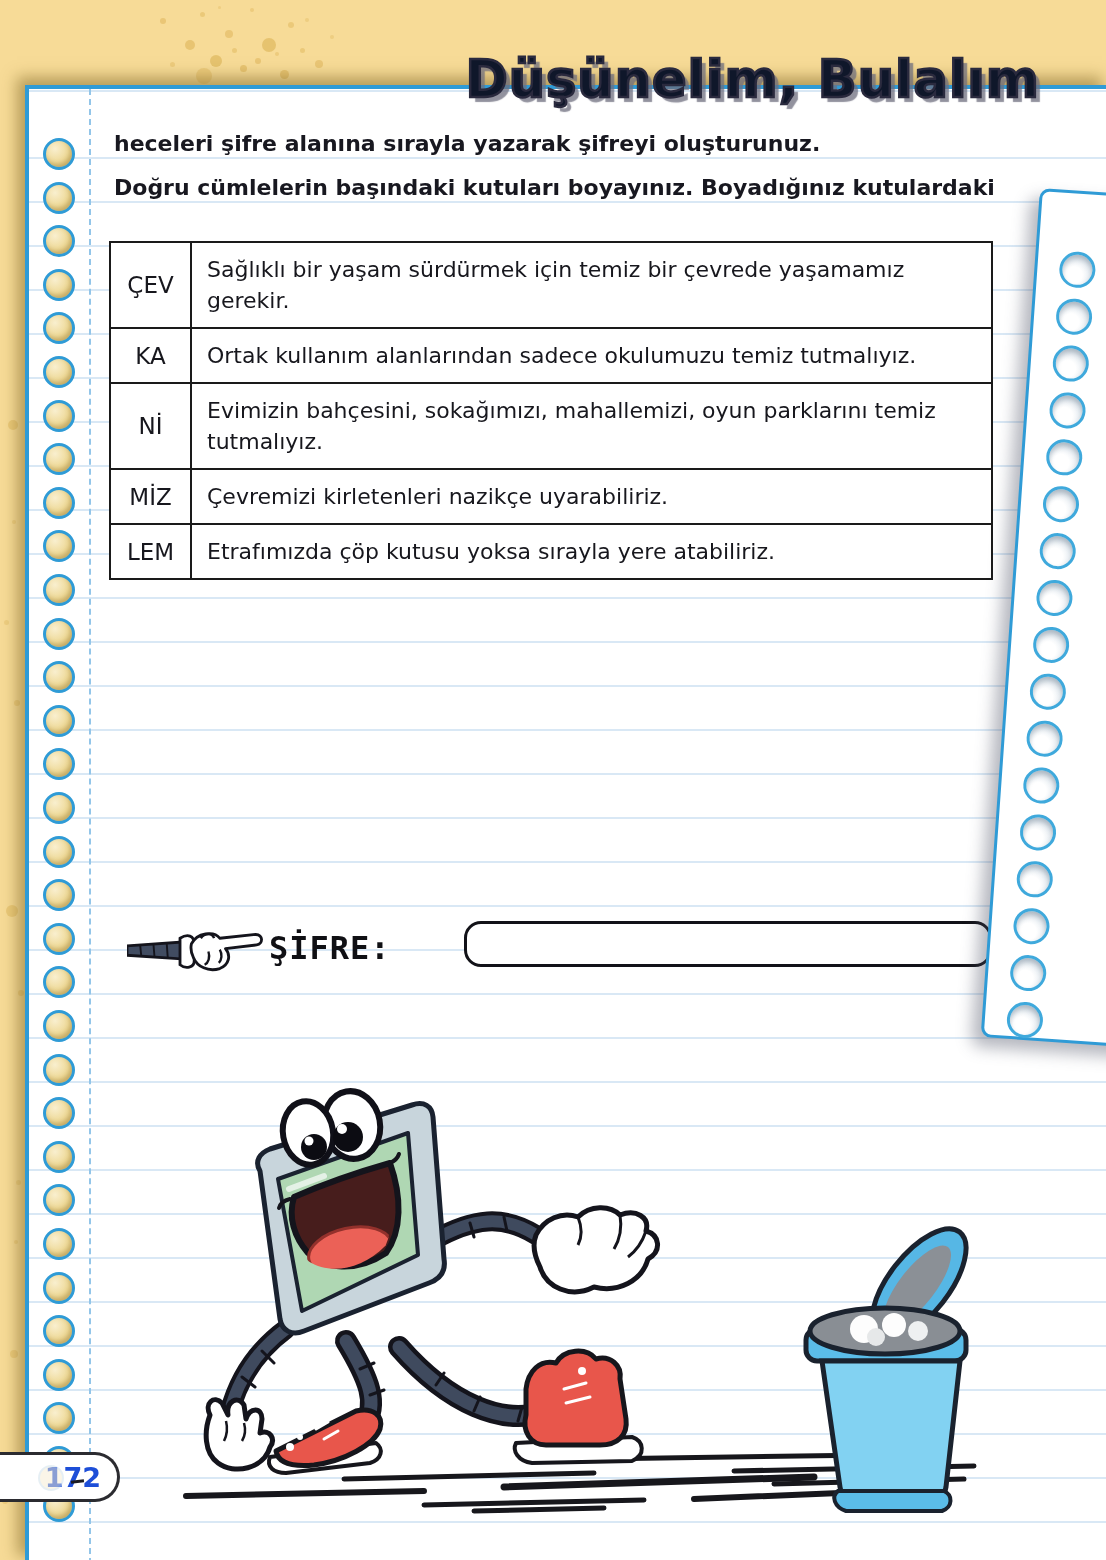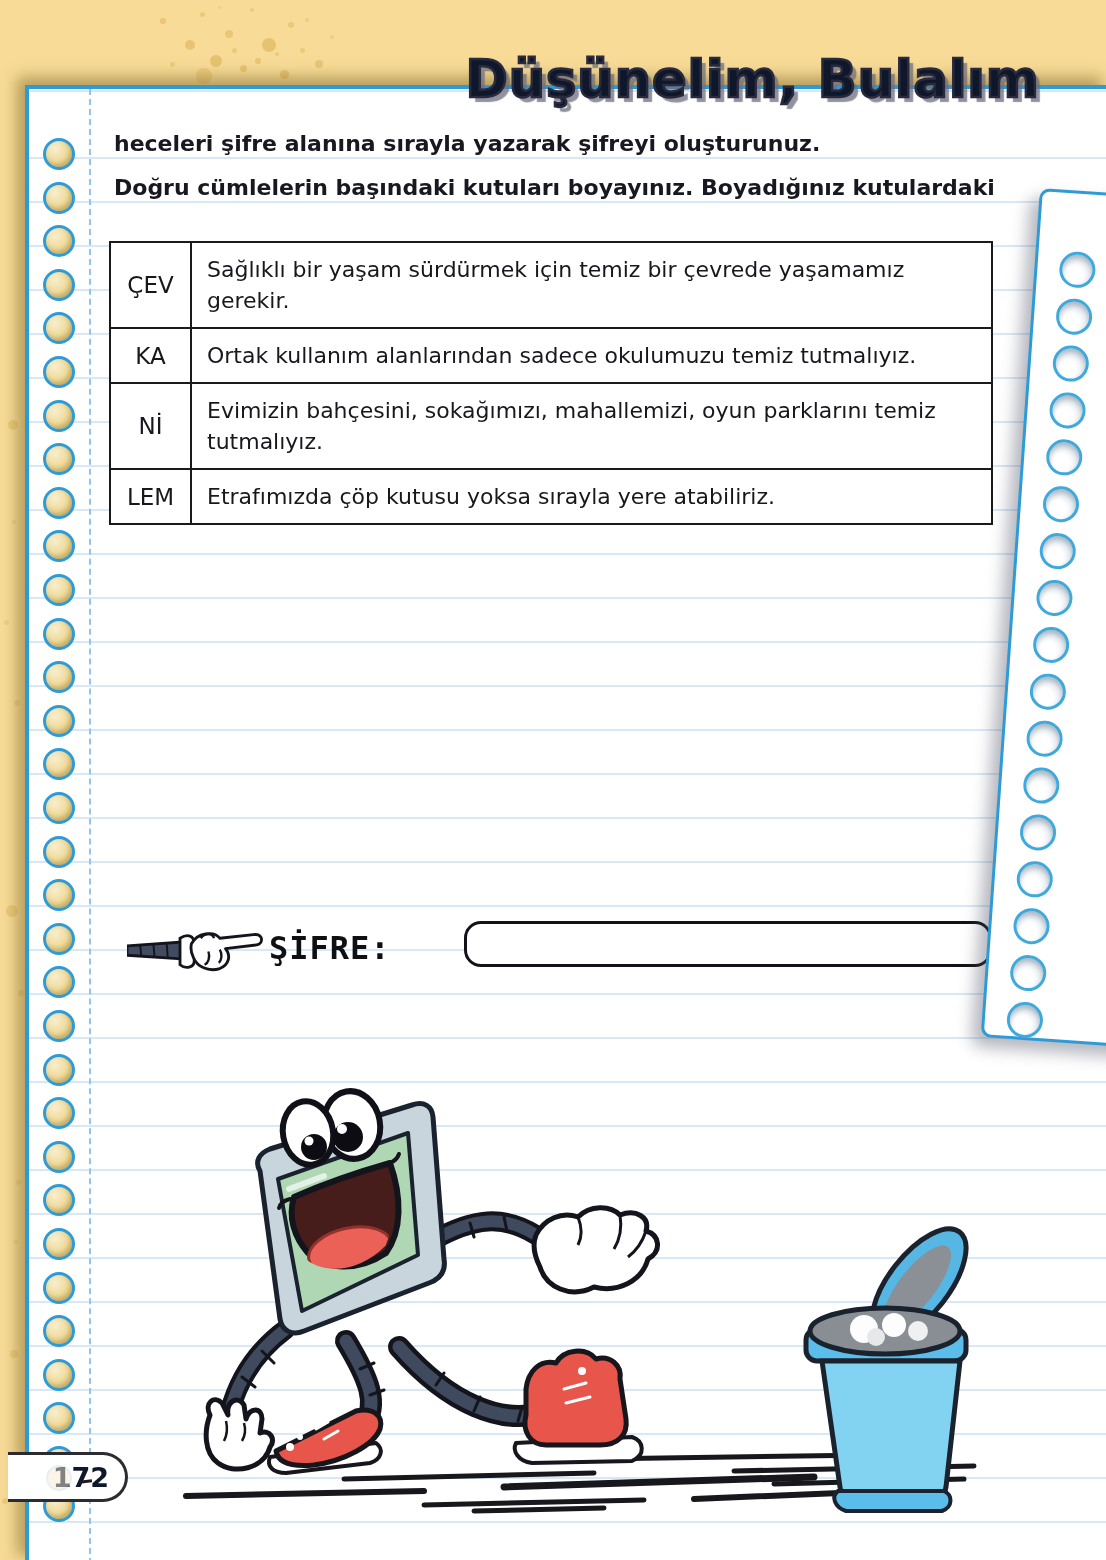--- a/index.html
+++ b/index.html
@@ -66,21 +66,21 @@
     position:absolute;left:435px;top:832px;width:522px;height:40px;z-index:5;
     border:3.5px solid #121218;border-radius:17px;background:#fff;
   }
   .hand-icon{position:absolute;left:98px;top:834px;width:142px;height:57px;z-index:5;}
   .mascot{position:absolute;left:145px;top:970px;width:810px;height:460px;z-index:5;}
   .page-pill{
     position:absolute;left:0;top:1452px;width:120px;height:50px;z-index:9;
     background:#fff;border:3px solid #2b2b30;border-left:none;
     border-radius:0 28px 28px 0;
     display:flex;align-items:center;justify-content:flex-end;padding-right:16px;
-    box-sizing:border-box;font-size:27px;font-weight:600;color:#0f172a;margin-left:8px;
+    box-sizing:border-box;font-size:27px;font-weight:600;color:#1d4ed8;
   }
   .pill-ghost{position:absolute;left:38px;top:10px;width:22px;height:22px;border-radius:50%;
     border:2px solid #cfe0ea;background:#f6edd2;opacity:.5;}
   .seven-cross{position:absolute;right:33px;top:25px;width:13px;height:3px;background:#1c1c22;transform:rotate(-6deg);}
 </style>
 </head>
 <body>
 
 <div class="header-title">Düşünelim, Bulalım</div>
 
@@ -134,20 +134,24 @@
         </tr>
       <tr>
           <td class="syllable">KA</td>
           <td class="sentence">Ortak kullanım alanlarından sadece okulumuzu temiz tutmalıyız.</td>
         </tr>
       <tr>
           <td class="syllable">Nİ</td>
           <td class="sentence">Evimizin bahçesini, sokağımızı, mahallemizi, oyun parklarını temiz tutmalıyız.</td>
         </tr>
       <tr>
+          <td class="syllable">MİZ</td>
+          <td class="sentence">Çevremizi kirletenleri nazikçe uyarabiliriz.</td>
+        </tr>
+      <tr>
           <td class="syllable">LEM</td>
           <td class="sentence">Etrafımızda çöp kutusu yoksa sırayla yere atabiliriz.</td>
         </tr>
     </tbody>
   </table>
 
   <svg class="hand-icon" viewBox="0 0 150 60">
     <path d="M0,24 L58,20 L60,38 L0,34 Z" fill="#414c61" stroke="#14141c" stroke-width="3"></path>
     <path d="M14,24 L15,34 M28,23 L29,35 M42,22 L43,36" stroke="#14141c" stroke-width="2"></path>
     <path d="M56,16 C64,11 71,13 71,22 L71,40 C71,47 62,49 56,44 Z" fill="#fff" stroke="#14141c" stroke-width="3"></path>

